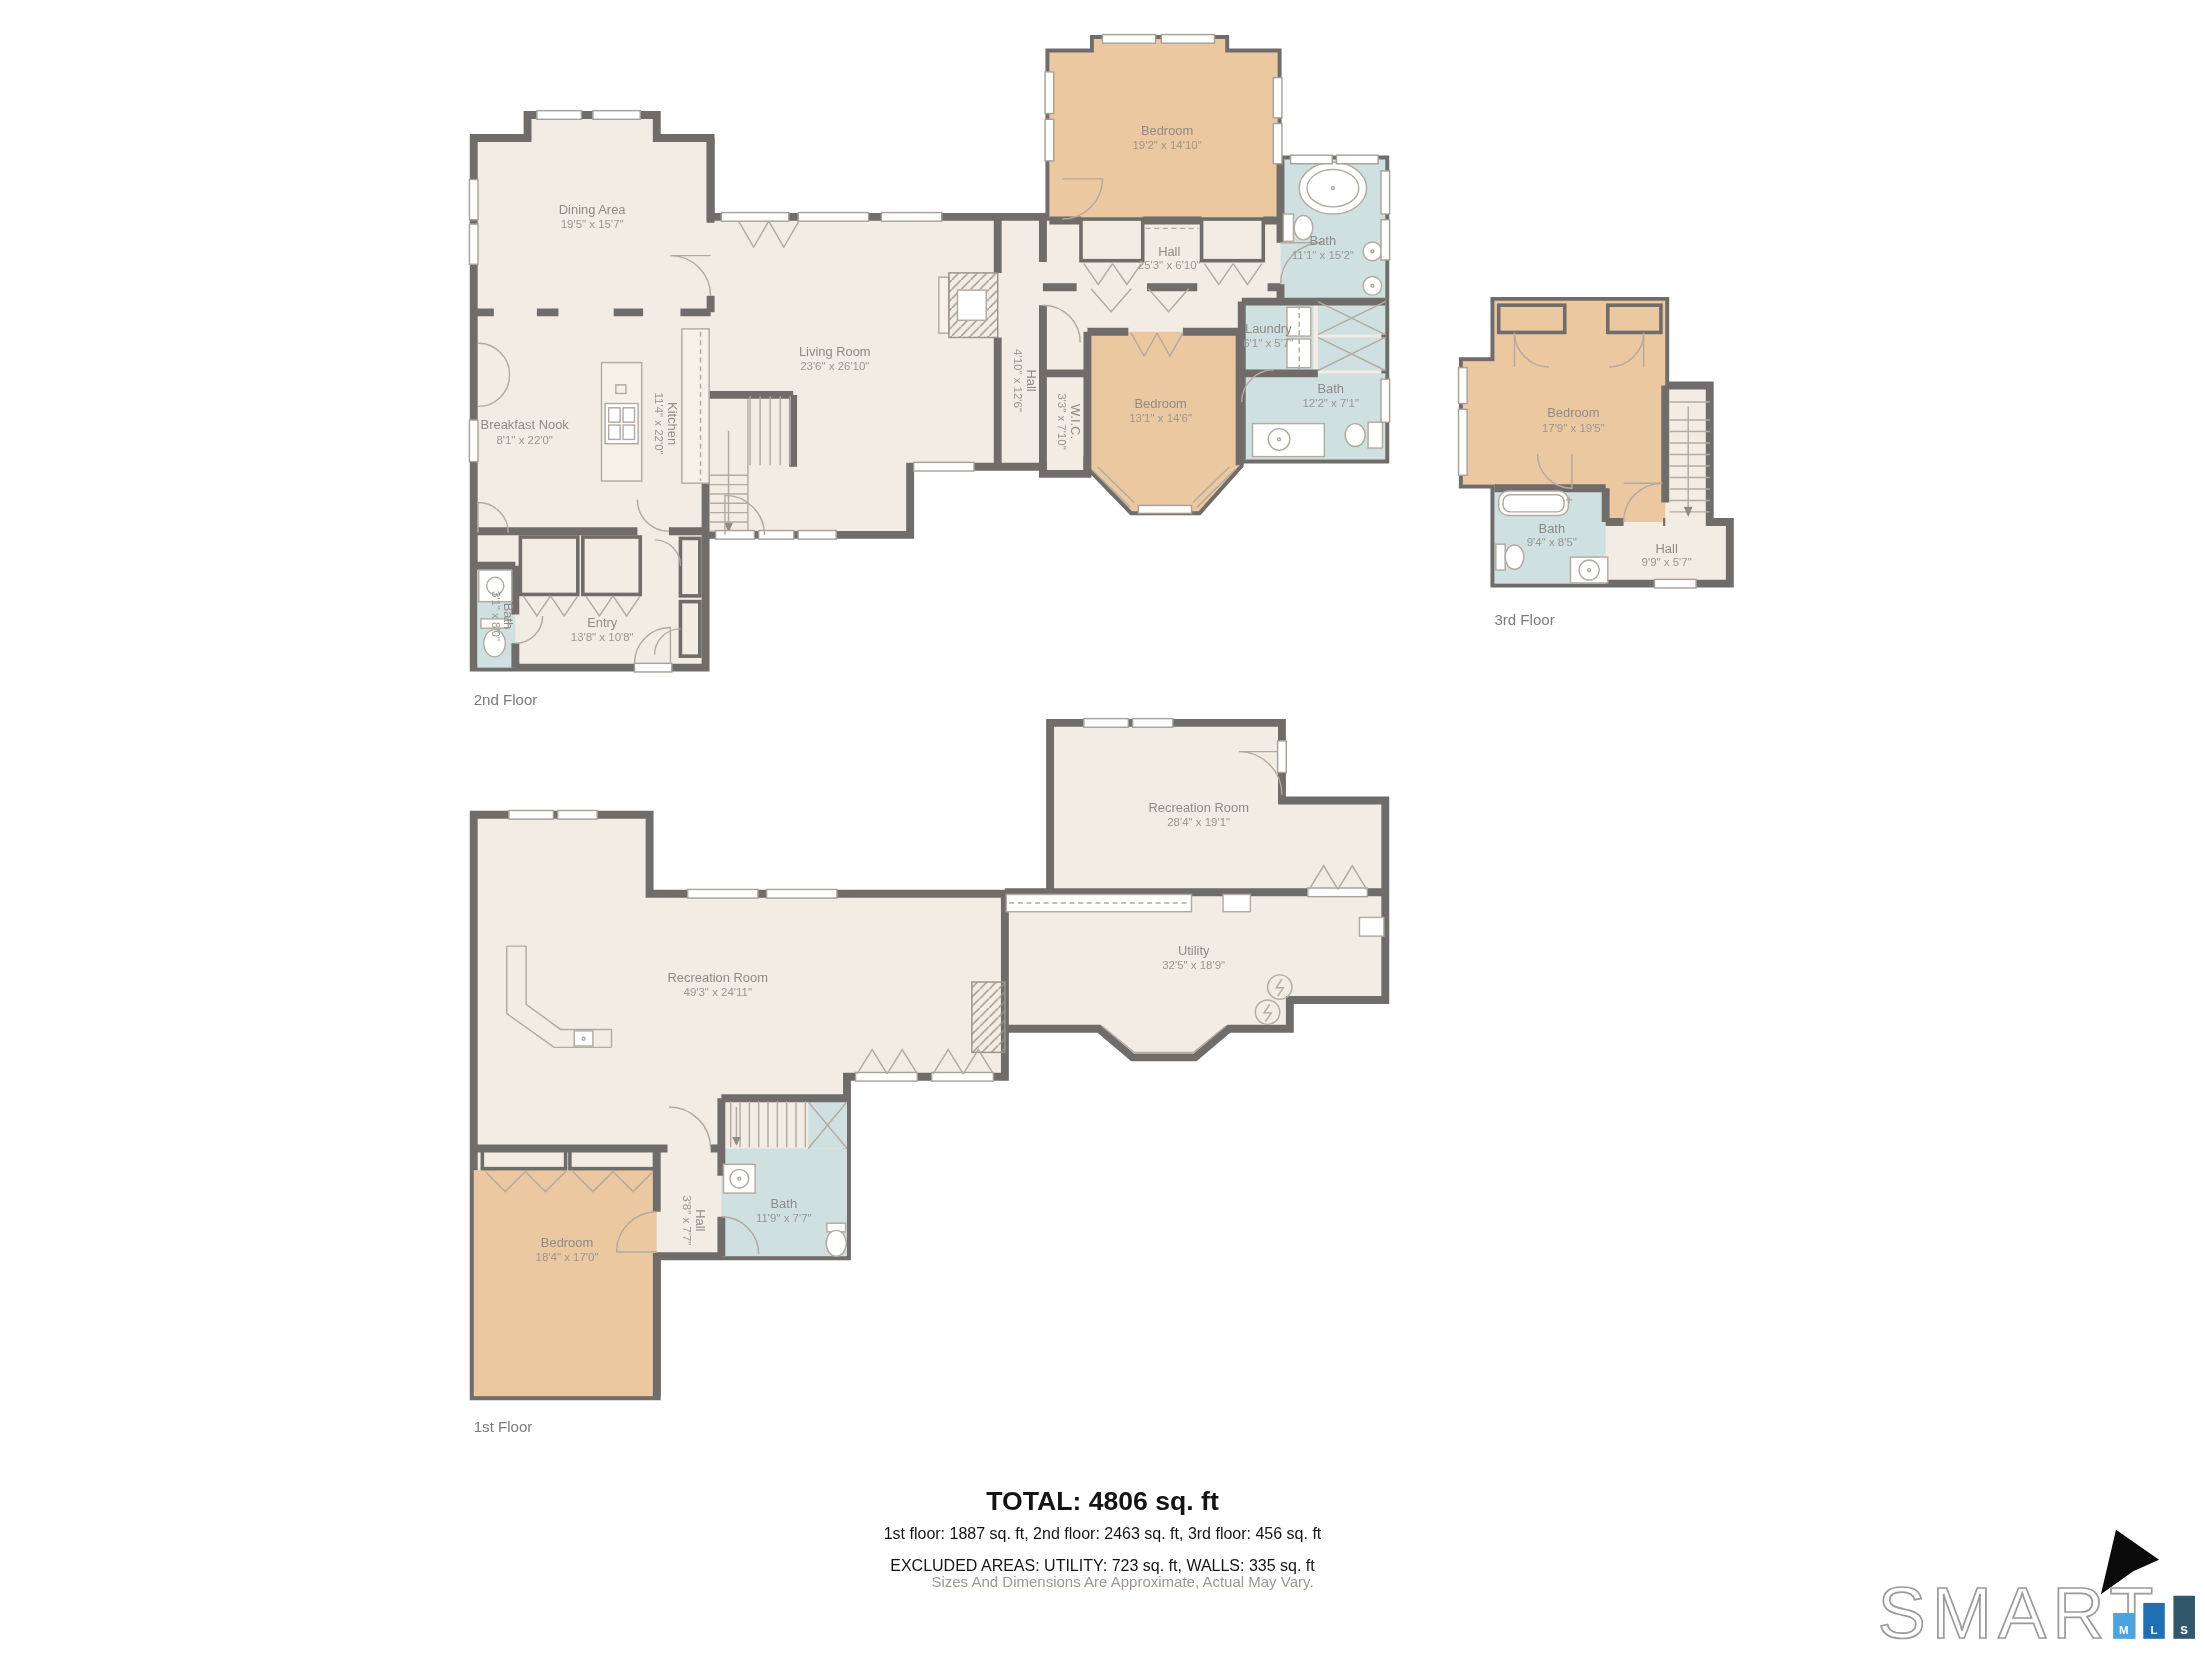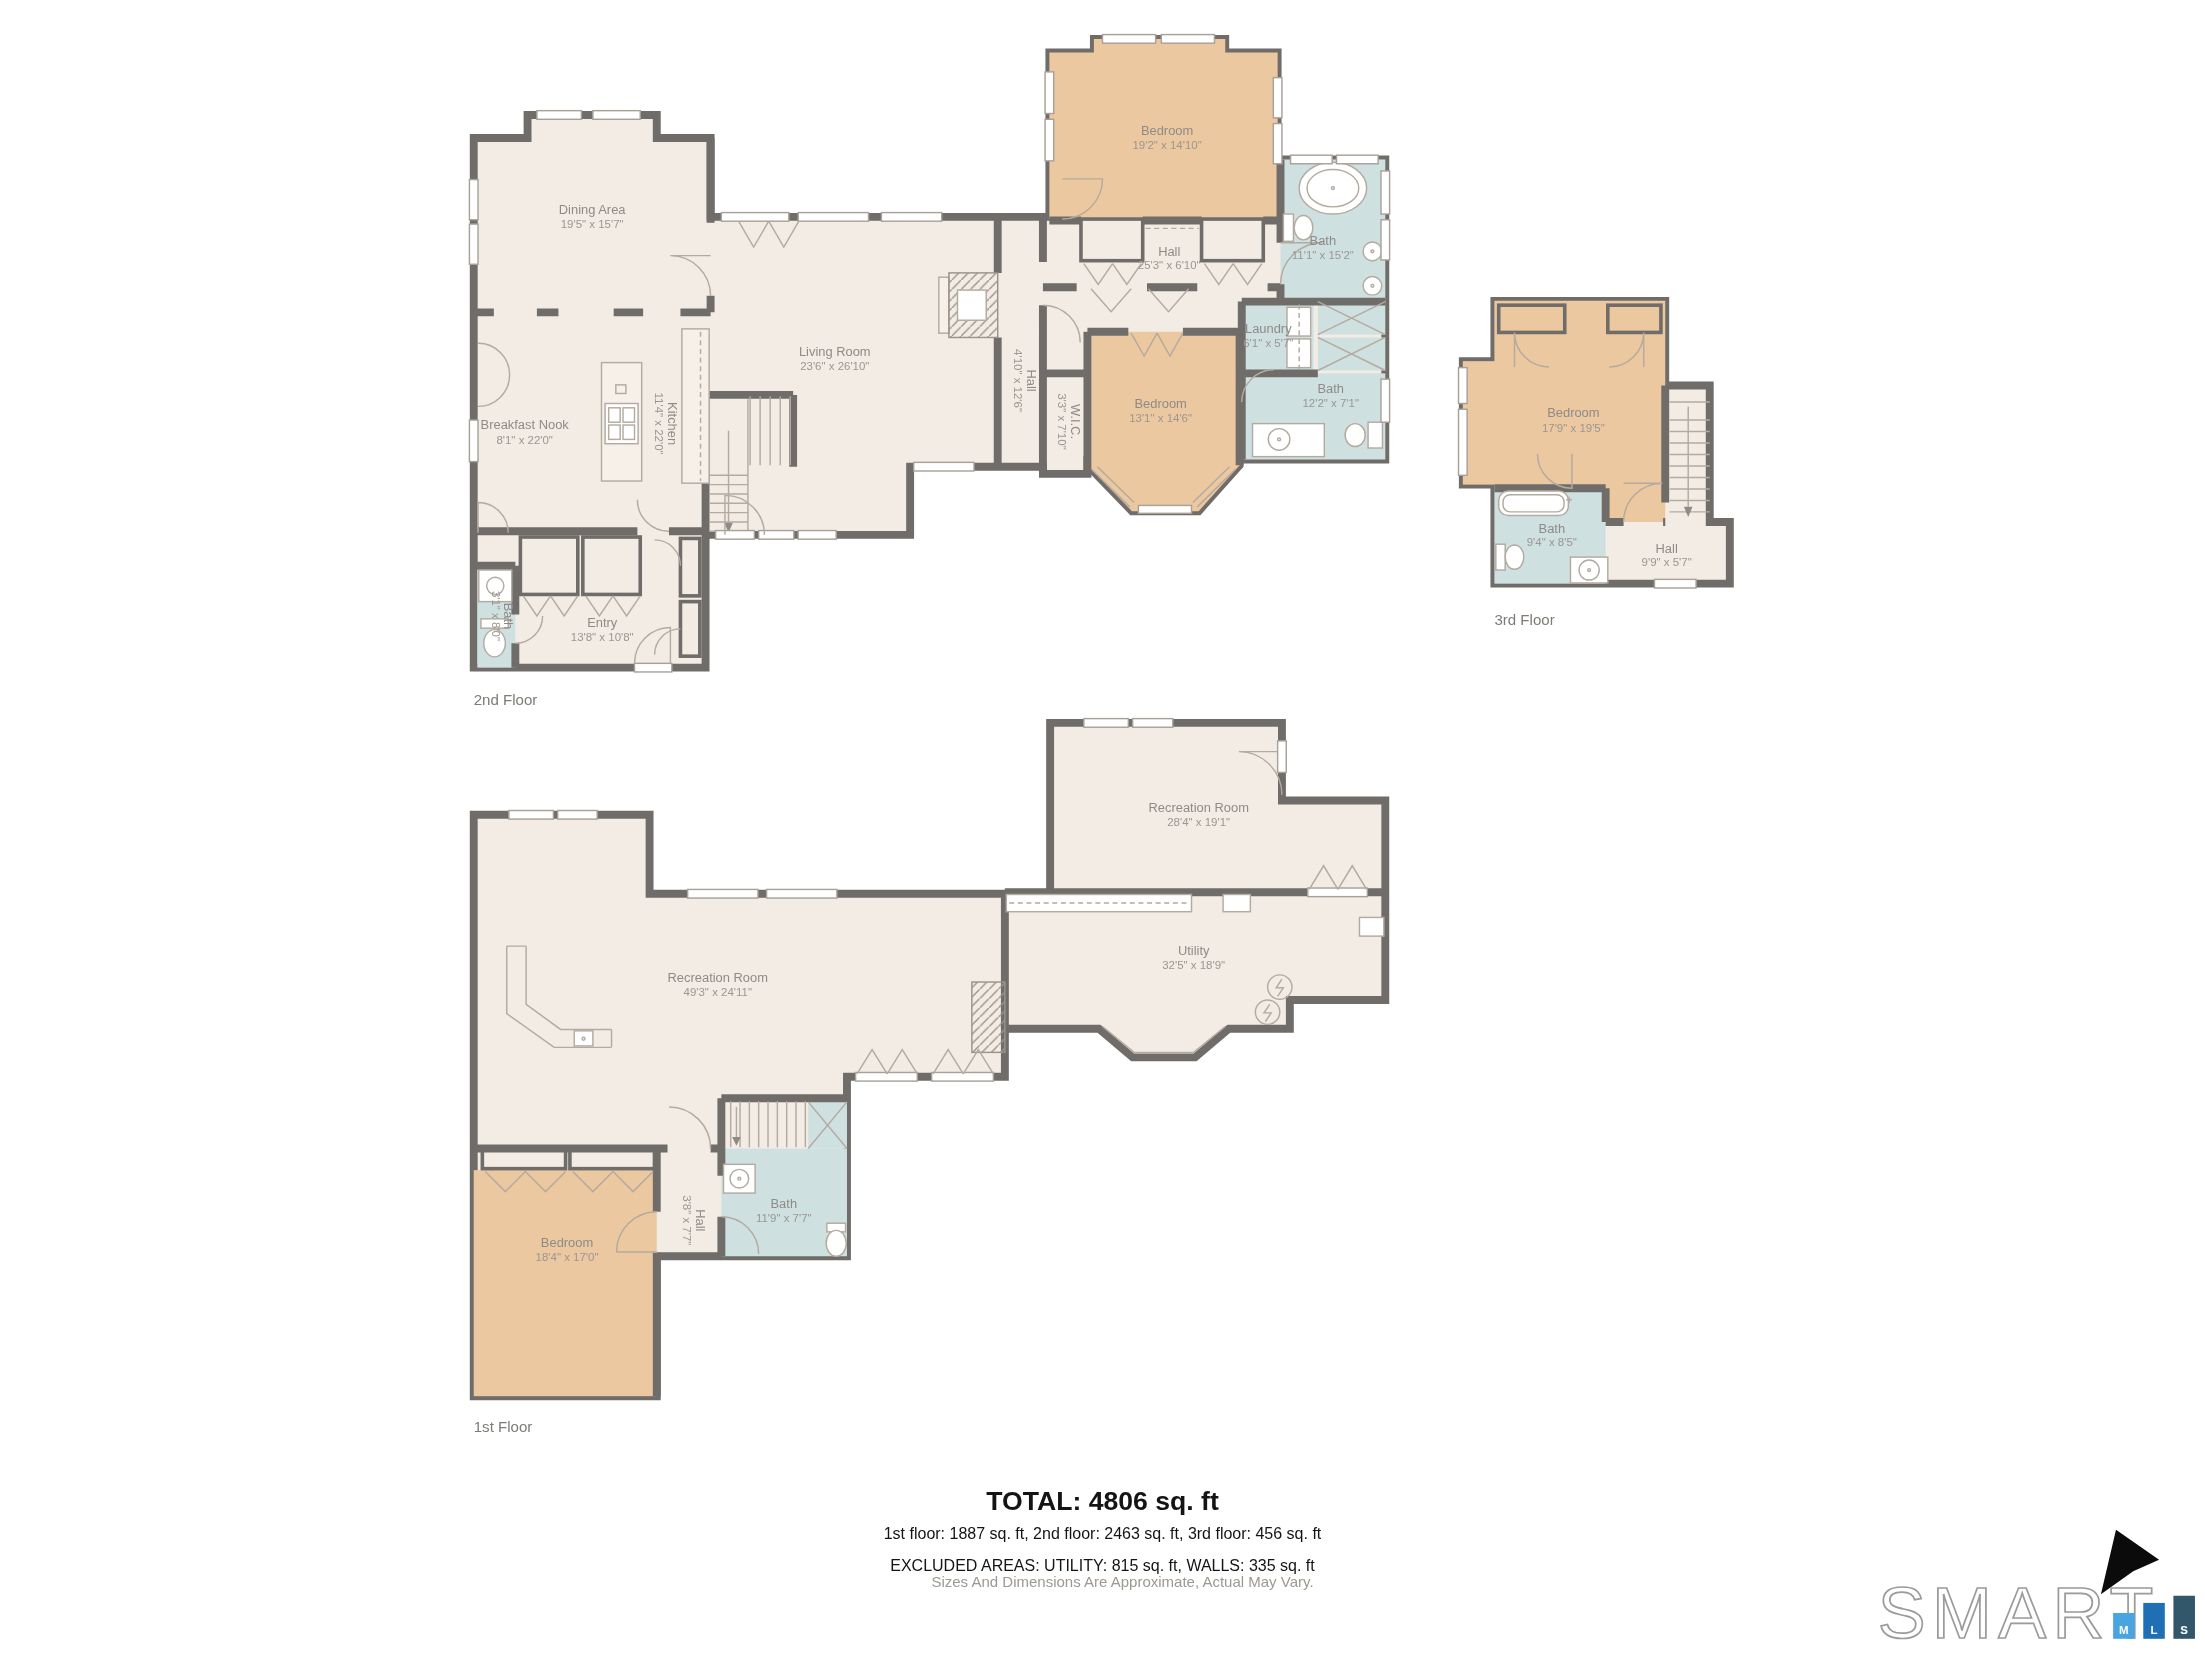--- a/index.html
+++ b/index.html
@@ -374,16 +374,16 @@
     <rect x="3028" y="2223" width="30" height="60" fill="#32576b"></rect>
     <text class="barletter" x="2959" y="2277">M</text>
     <text class="barletter" x="3001" y="2277">L</text>
     <text class="barletter" x="3043" y="2277">S</text>
   </g>
 </svg>
 
 <div class="summary">
   <div class="t1">TOTAL: 4806 sq. ft</div>
   <div class="t2">1st floor: 1887 sq. ft, 2nd floor: 2463 sq. ft, 3rd floor: 456 sq. ft</div>
-  <div class="t2">EXCLUDED AREAS: UTILITY: 815 sq. ft, WALLS: 335 sq. ft</div>
+  <div class="t2">EXCLUDED AREAS: UTILITY: 723 sq. ft, WALLS: 335 sq. ft</div>
 </div>
 <div class="disc">Sizes And Dimensions Are Approximate, Actual May Vary.</div>
 
 
 </body></html>

